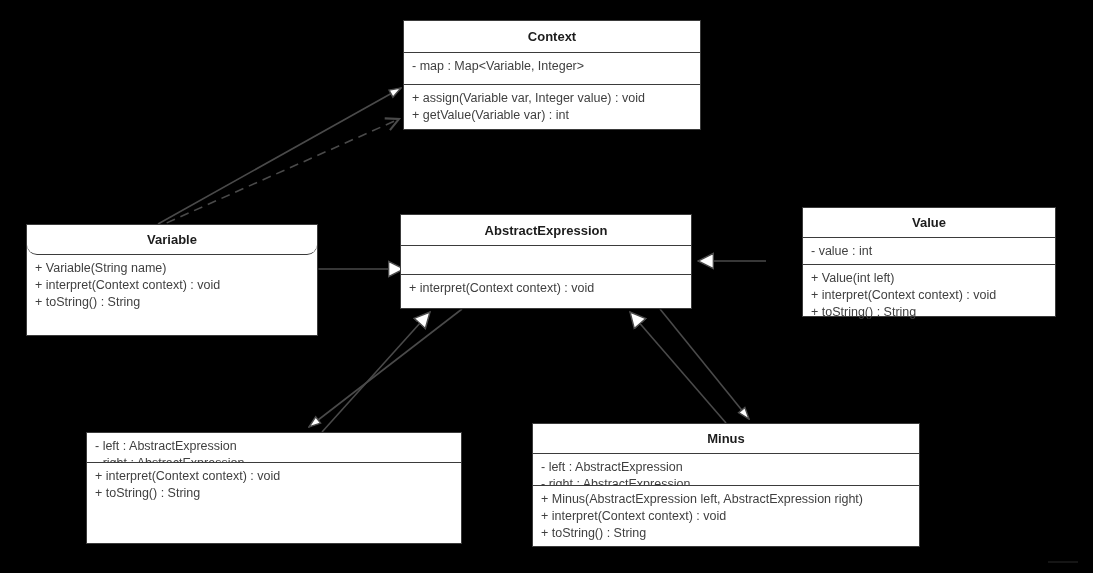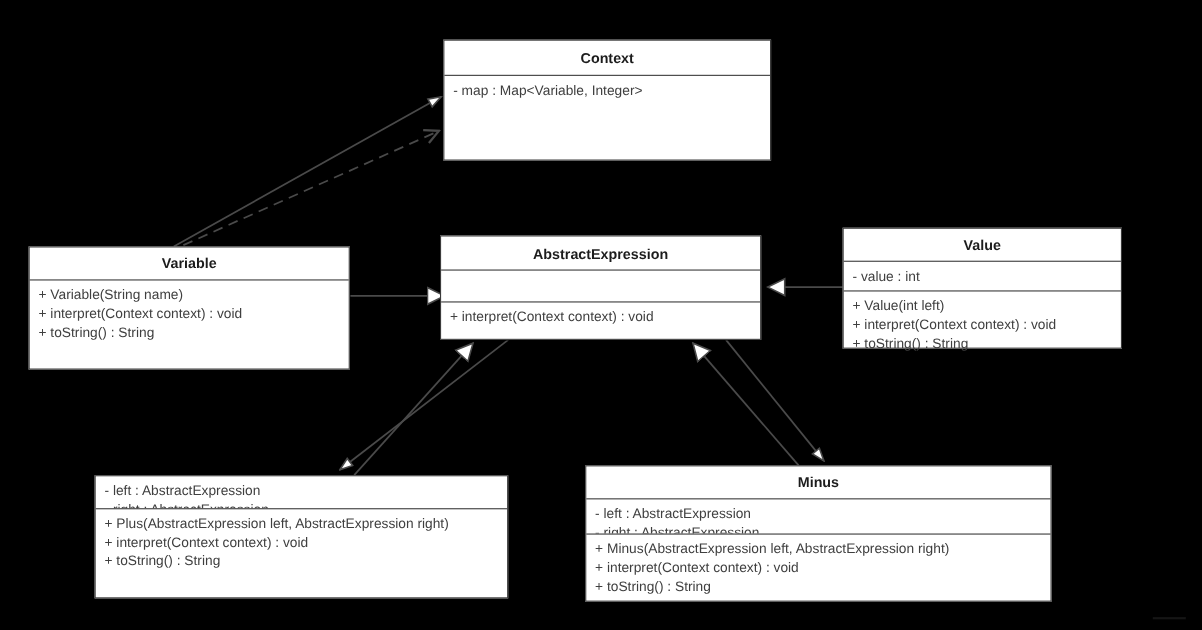--- a/index.html
+++ b/index.html
@@ -99,69 +99,72 @@
 
     <line x1="462" y1="309" x2="309" y2="427" stroke="#4a4a4a" stroke-width="1.6" marker-end="url(#openSmall)"></line>
 
     <line x1="726" y1="423" x2="630" y2="312" stroke="#4a4a4a" stroke-width="1.6" marker-end="url(#hollowTriangle)"></line>
 
     <line x1="660" y1="309" x2="749" y2="419" stroke="#4a4a4a" stroke-width="1.6" marker-end="url(#openSmall)"></line>
   </svg>
 
   <div class="corner-artifact"></div>
 
-  <div class="uml-class" id="cls-context" style="left: 403px; top: 36px; width: 298px; height: 110px;">
+  <div class="uml-class" id="cls-context" style="left: 403px; top: 20px; width: 298px; height: 110px;">
     <div class="uml-name" style="height: 32px;">Context</div>
     <div class="uml-compartment" style="height: 32px;">
       <div class="uml-member">- map : Map&lt;Variable, Integer&gt;</div>
     </div>
+    <div class="uml-compartment">
+      <div class="uml-member">+ assign(Variable var, Integer value) : void</div>
+      <div class="uml-member">+ getValue(Variable var) : int</div>
+    </div>
   </div>
 
   <div class="uml-class" id="cls-variable" style="left: 26px; top: 224px; width: 292px; height: 112px;">
-    <div class="uml-name" style="height: 30px;">Variable</div>
+    <div class="uml-name" style="height: 30px; border-radius: 10px;">Variable</div>
     <div class="uml-compartment">
       <div class="uml-member">+ Variable(String name)</div>
       <div class="uml-member">+ interpret(Context context) : void</div>
       <div class="uml-member">+ toString() : String</div>
     </div>
   </div>
 
   <div class="uml-class" id="cls-abstractexpression" style="left: 400px; top: 214px; width: 292px; height: 95px;">
     <div class="uml-name" style="height: 31px;">AbstractExpression</div>
     <div class="uml-compartment empty" style="height: 29px;"></div>
     <div class="uml-compartment">
       <div class="uml-member">+ interpret(Context context) : void</div>
     </div>
   </div>
 
-  <div class="uml-class" id="cls-value" style="left: 766px; top: 207px; width: 254px; height: 110px;">
+  <div class="uml-class" id="cls-value" style="left: 802px; top: 207px; width: 254px; height: 110px;">
     <div class="uml-name" style="height: 30px;">Value</div>
     <div class="uml-compartment" style="height: 27px;">
       <div class="uml-member">- value : int</div>
     </div>
     <div class="uml-compartment">
       <div class="uml-member">+ Value(int left)</div>
       <div class="uml-member">+ interpret(Context context) : void</div>
       <div class="uml-member">+ toString() : String</div>
     </div>
   </div>
 
   <div class="uml-class" id="cls-plus" style="left: 86px; top: 432px; width: 376px; height: 112px;">
     <div class="uml-compartment" style="height: 30px;">
       <div class="uml-member">- left : AbstractExpression</div>
       <div class="uml-member">- right : AbstractExpression</div>
     </div>
     <div class="uml-compartment">
-      <div class="uml-member">+ Plus(AbstractExpression left, AbstractExpression right)</div>
       <div class="uml-member">+ interpret(Context context) : void</div>
       <div class="uml-member">+ toString() : String</div>
     </div>
   </div>
 
-  <div class="uml-class" id="cls-minus" style="left: 532px; top: 423px; width: 424px; height: 124px;">
+  <div class="uml-class" id="cls-minus" style="left: 532px; top: 423px; width: 388px; height: 124px;">
     <div class="uml-name" style="height: 30px;">Minus</div>
     <div class="uml-compartment" style="height: 32px;">
       <div class="uml-member">- left : AbstractExpression</div>
       <div class="uml-member">- right : AbstractExpression</div>
     </div>
     <div class="uml-compartment">
       <div class="uml-member">+ Minus(AbstractExpression left, AbstractExpression right)</div>
       <div class="uml-member">+ interpret(Context context) : void</div>
       <div class="uml-member">+ toString() : String</div>
     </div>

